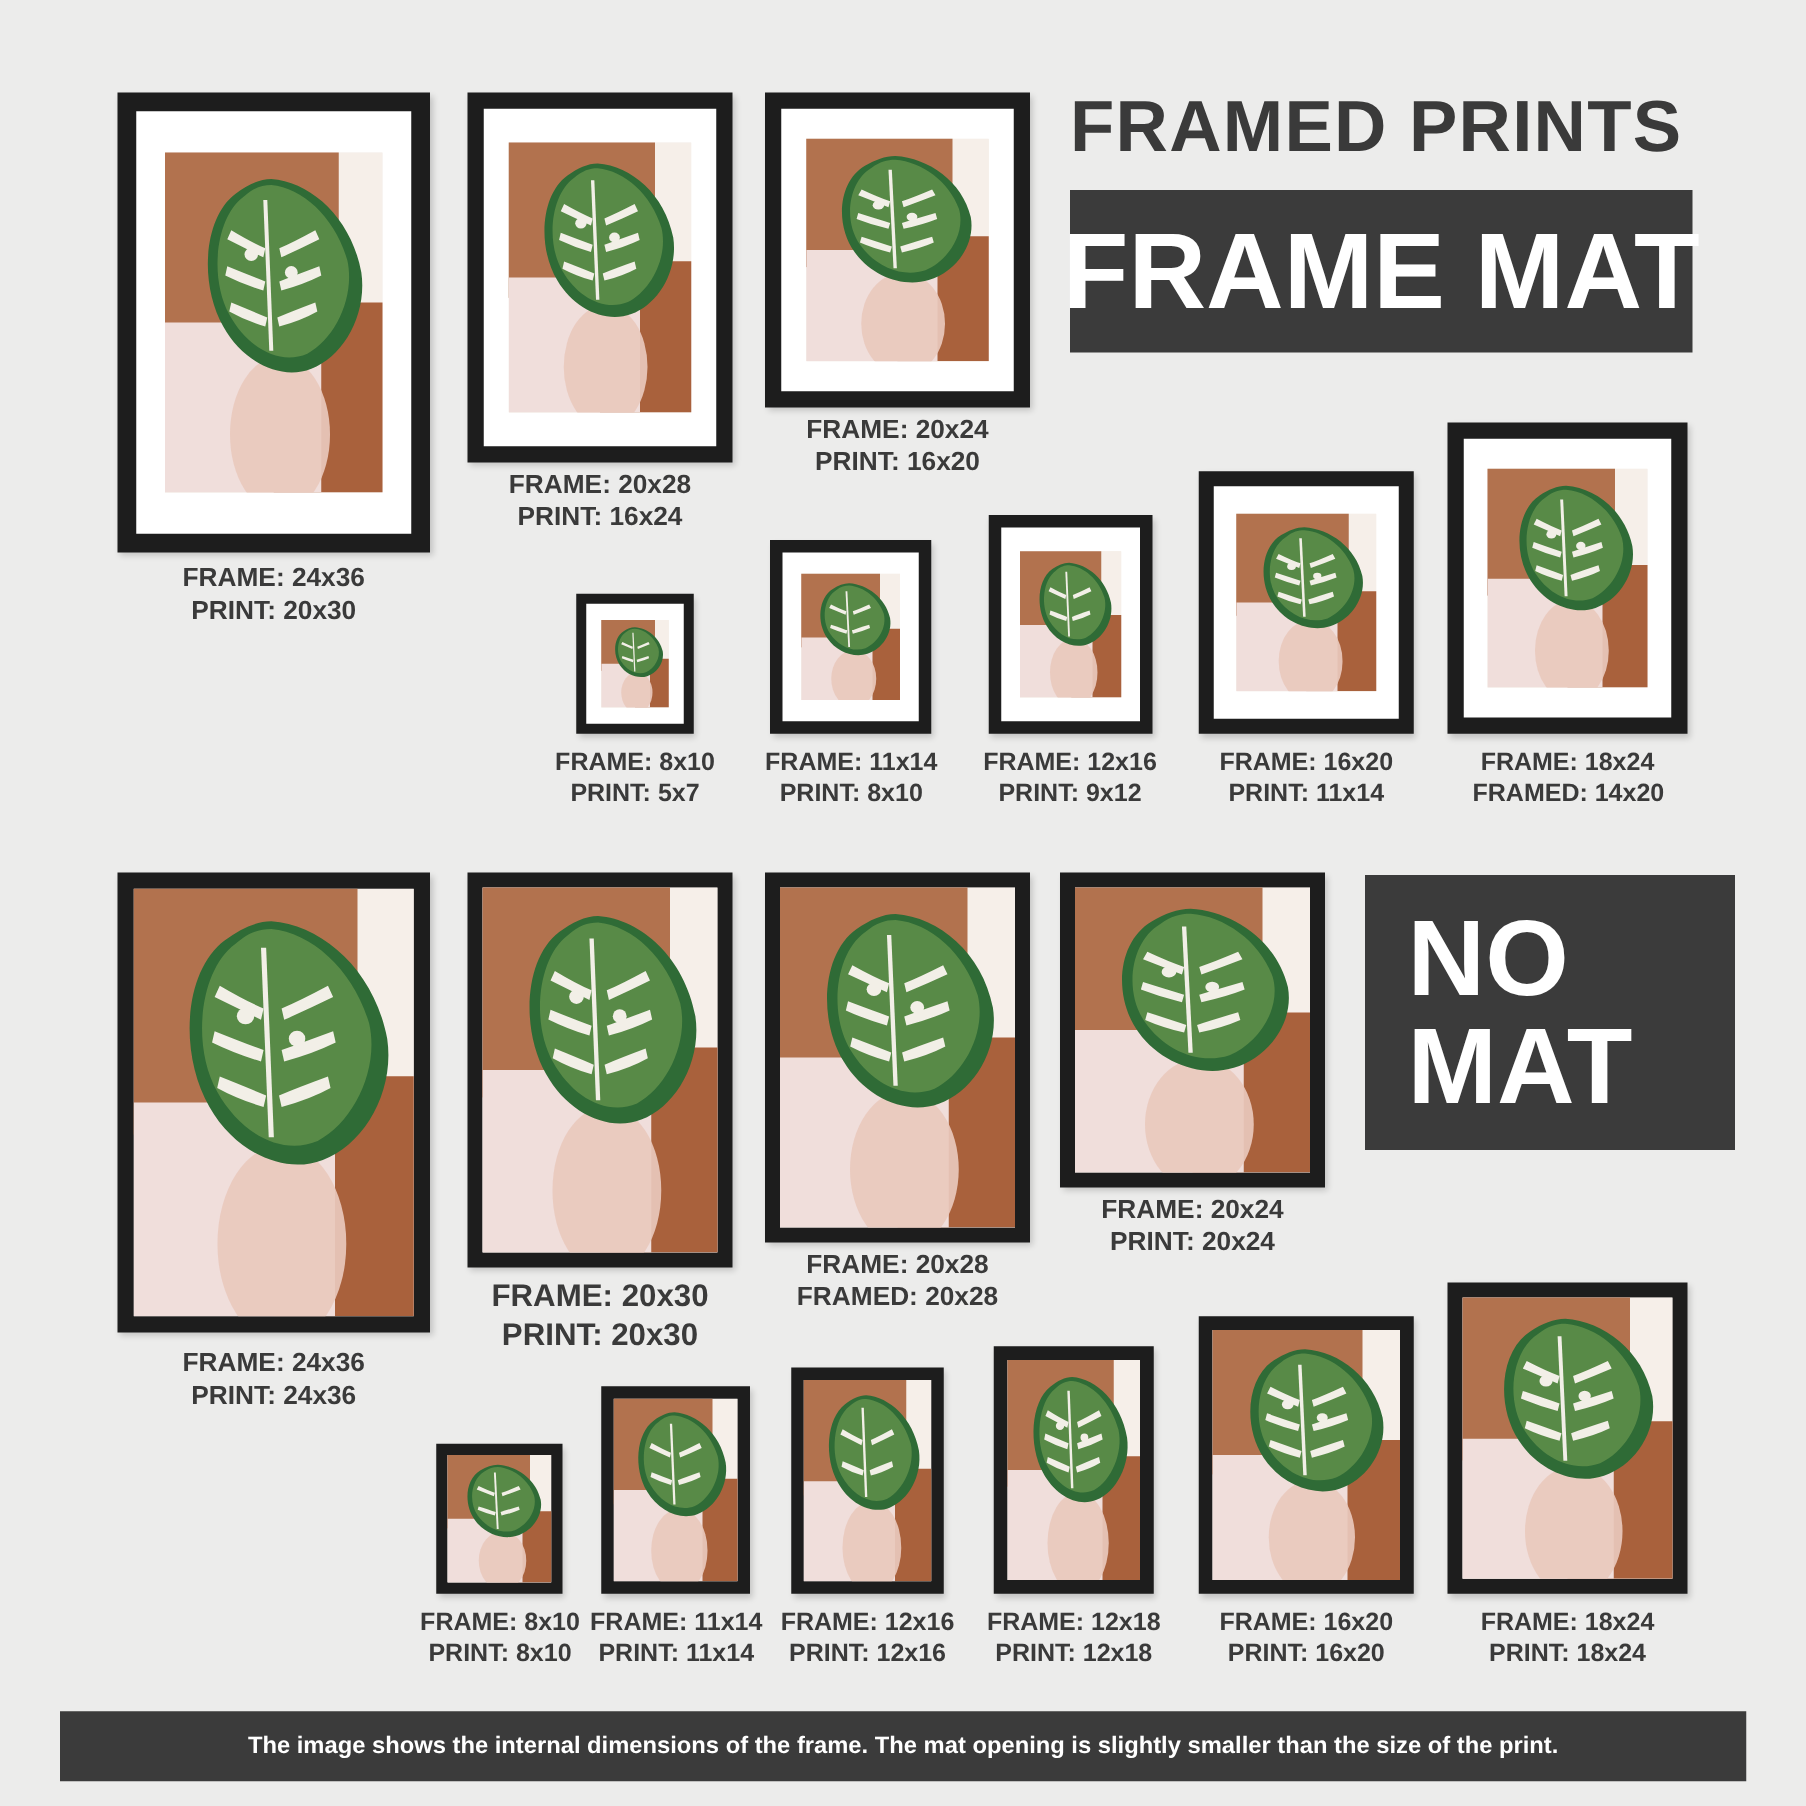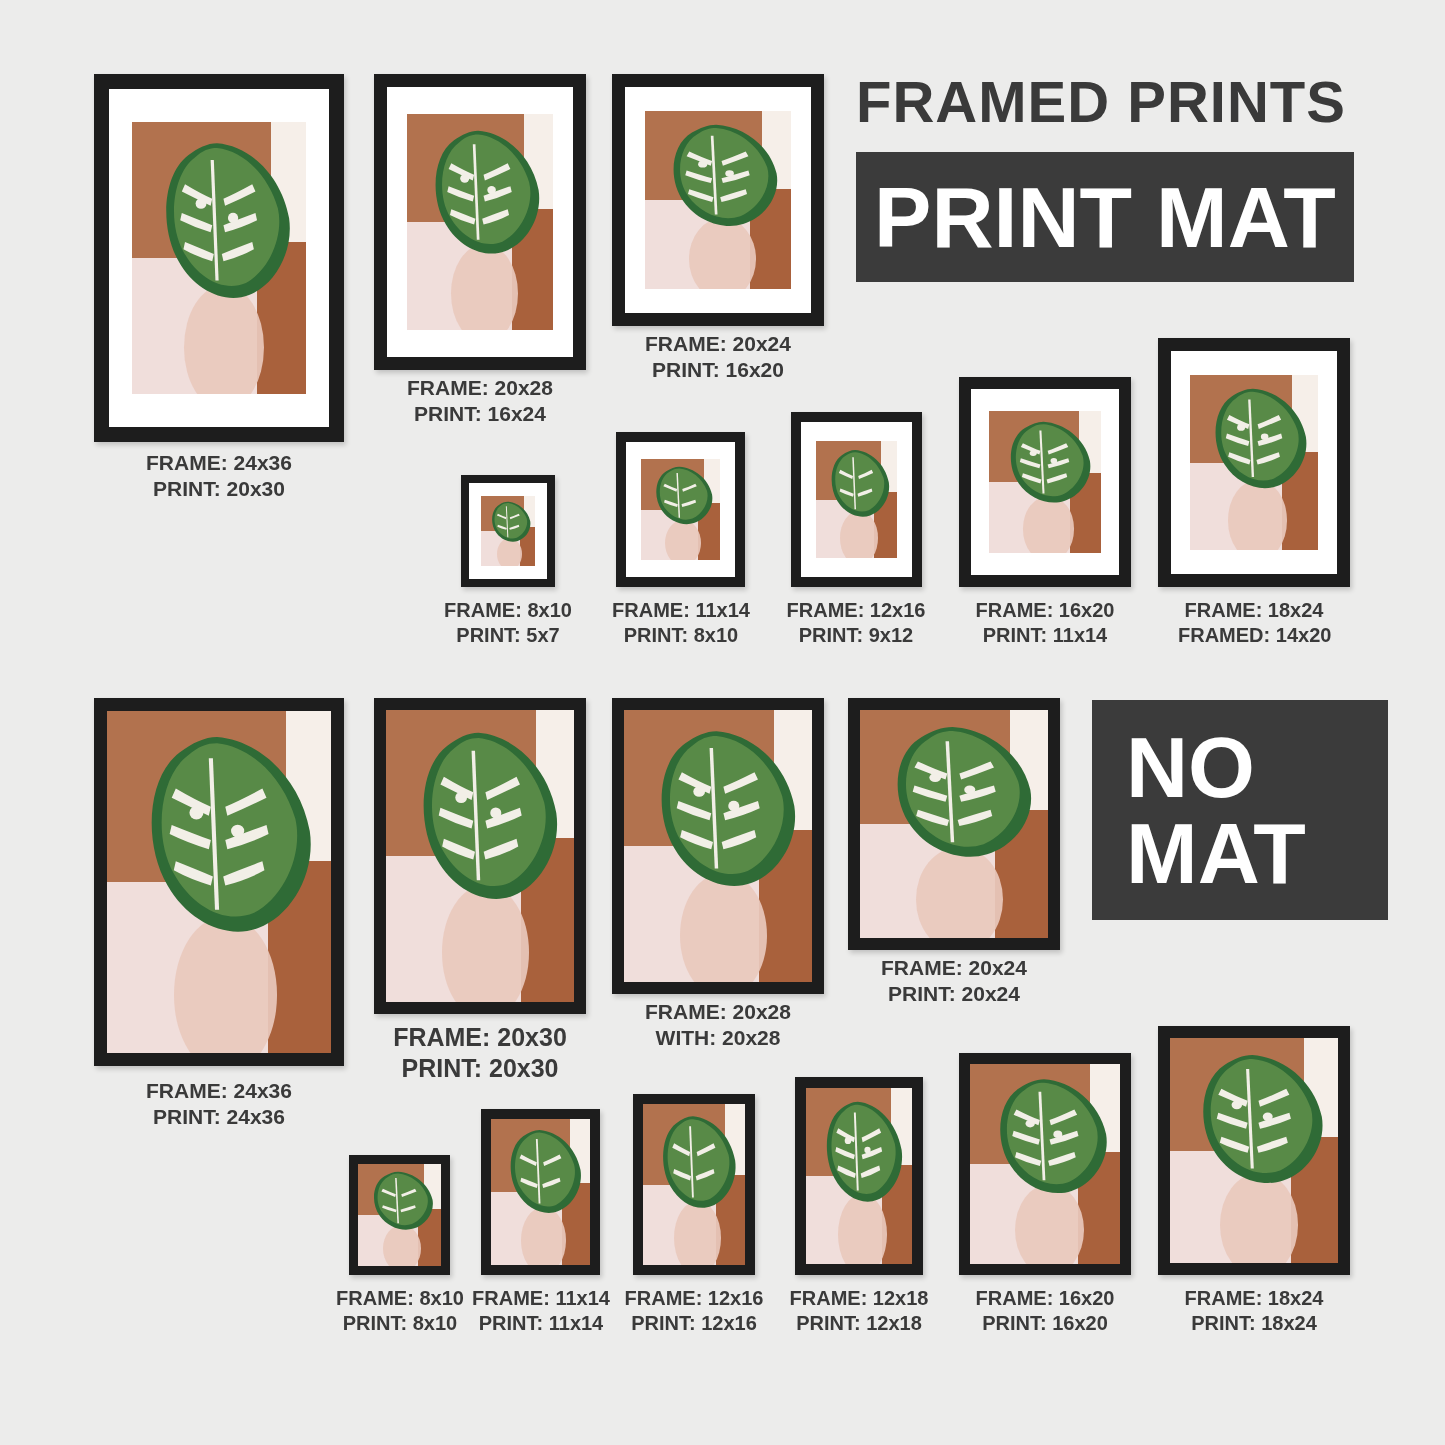--- a/index.html
+++ b/index.html
@@ -127,21 +127,21 @@
     text-align:center;
   }
 </style>
 </head>
 <body>
 
 <div class="stage">
 
   <div class="title-main" style="left:856px;top:68px;font-size:58px;">FRAMED PRINTS</div>
 
-  <div class="title-block" style="left:856px;top:152px;width:498px;height:130px;font-size:86px;">PRINT MAT</div>
+  <div class="title-block" style="left:856px;top:152px;width:498px;height:130px;font-size:86px;">FRAME MAT</div>
 
   <div class="title-block two-line" style="left:1092px;top:700px;width:262px;height:220px;">
     <span style="font-size:86px;">NO</span>
     <span style="font-size:86px;">MAT</span>
   </div>
 
   <div class="frame" style="left:94px;top:74px;width:250px;height:368px;">
     <div class="mat" style="left:15px;top:15px;right:15px;bottom:15px;">
       <div class="art" style="left:23px;top:33px;right:23px;bottom:33px;">
         <div class="bg-brown"></div>
@@ -480,21 +480,21 @@
             <path d="M72 44 q-12 3 -19 5 l1 3 q11 -2 19 -5 Z"></path>
             <ellipse cx="40" cy="28" rx="3.4" ry="2.2"></ellipse>
             <ellipse cx="60" cy="34" rx="3.2" ry="2.1"></ellipse>
           </g>
         </svg>
       </div>
     </div>
   </div>
   <div class="caption" style="left:588px;top:999px;width:260px;font-size:21px;">
     <span>FRAME: 20x28</span>
-    <span>WITH: 20x28</span>
+    <span>FRAMED: 20x28</span>
   </div>
 
   <div class="frame" style="left:848px;top:698px;width:212px;height:252px;">
     <div class="art" style="left:12px;top:12px;right:12px;bottom:12px;">
       <div class="bg-brown"></div>
         <div class="blob-brown"></div>
         <div class="brown-right"></div>
       <div class="pink-block"></div>
         <div class="pink-circle"></div>
       <div class="leaf">
@@ -688,14 +688,15 @@
           </g>
         </svg>
       </div>
     </div>
   </div>
   <div class="caption" style="left:1178px;top:1286px;width:152px;font-size:20px;">
     <span>FRAME: 18x24</span>
     <span>PRINT: 18x24</span>
   </div>
 
+  <div class="footer">The image shows the internal dimensions of the frame. The mat opening is slightly smaller than the size of the print.</div>
 
 </div>
 
 </body></html>

